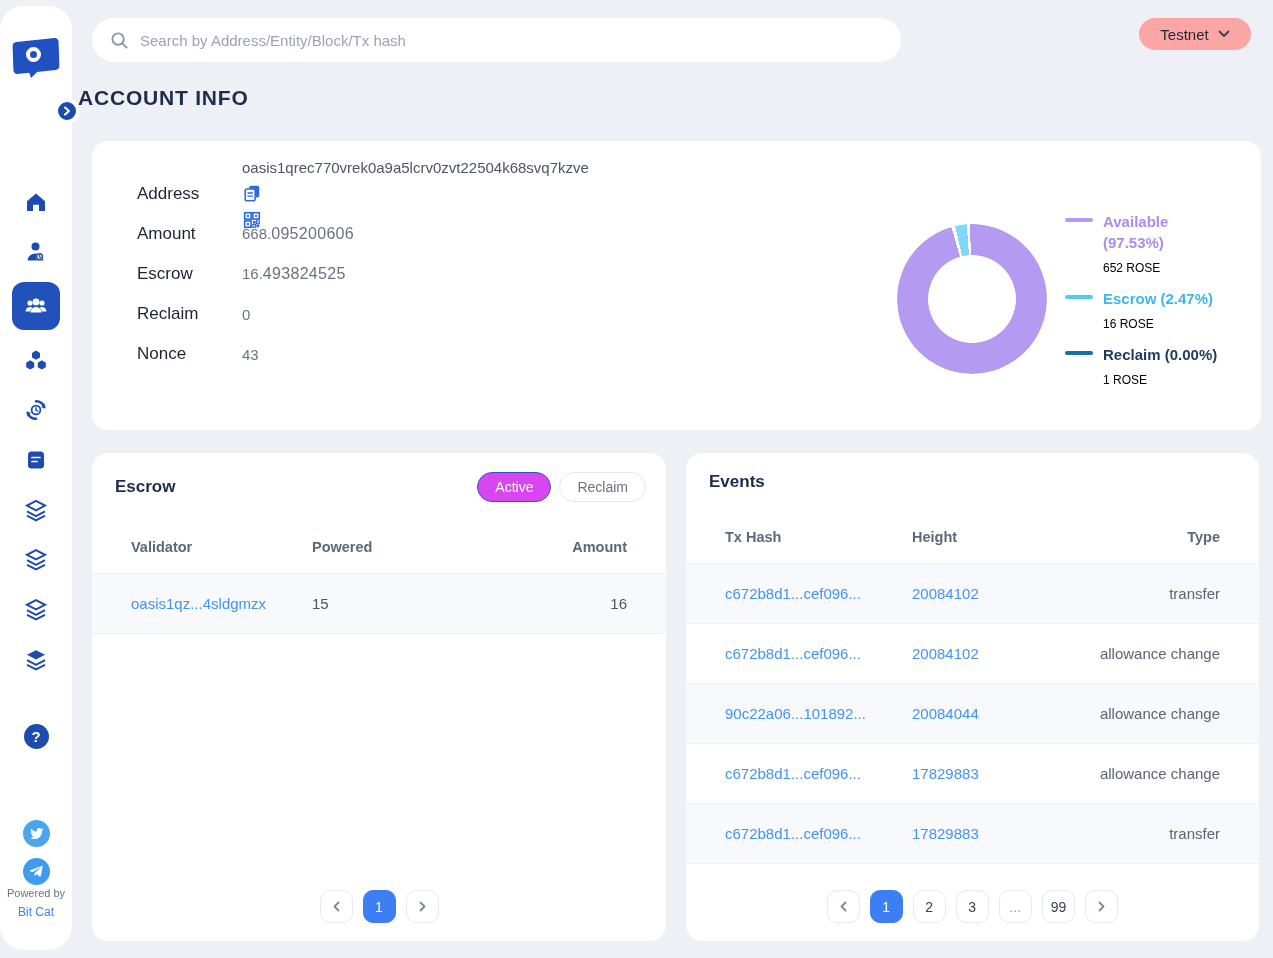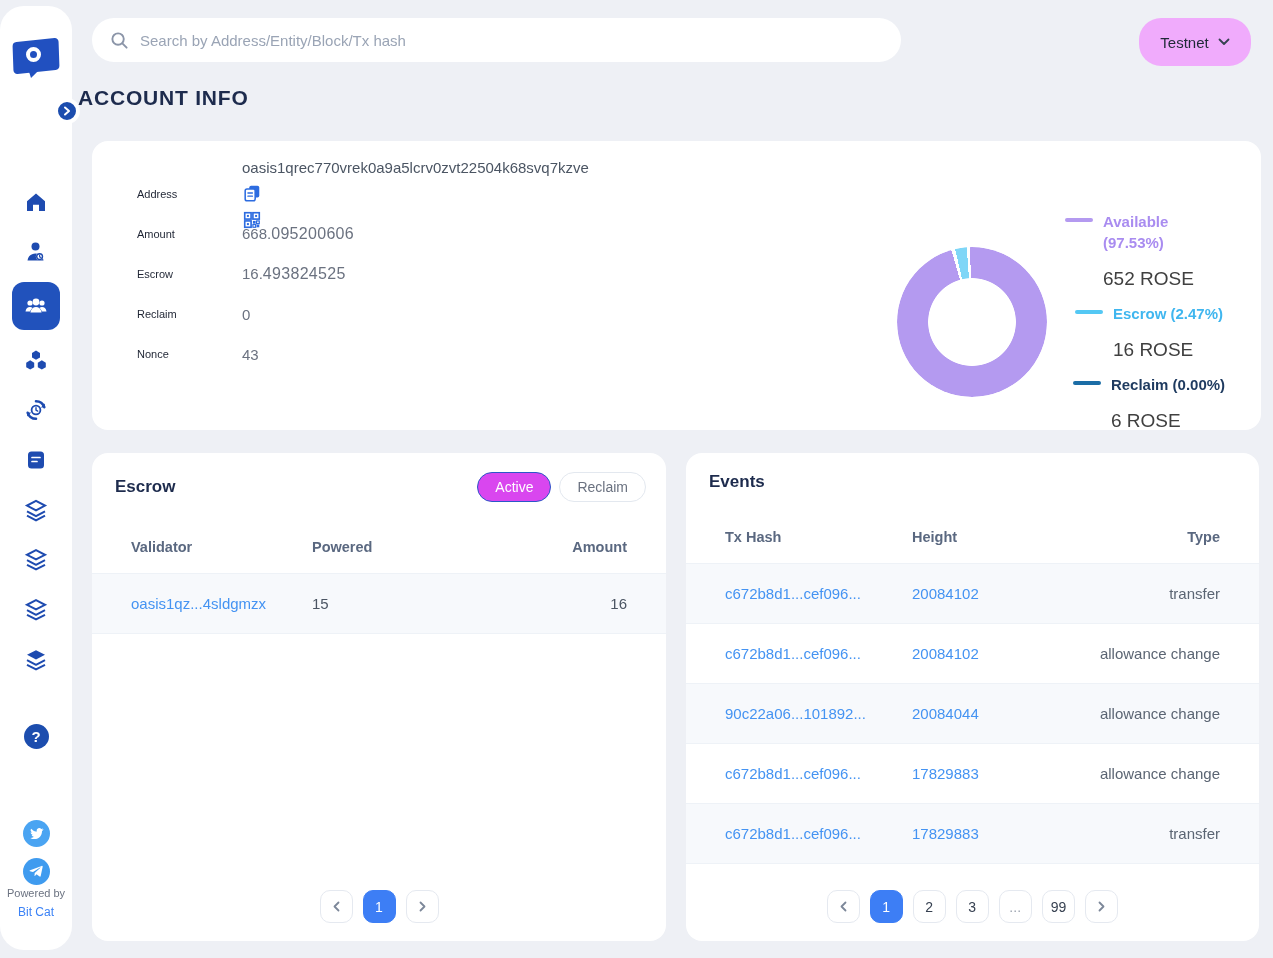--- a/index.html
+++ b/index.html
@@ -38,51 +38,51 @@
   .social.telegram { background:#3f9bef; }
   .powered { font-size:11px; color:#6b7280; text-align:center; line-height:1.6; }
   .powered a { color:#3b82f6; font-size:12px; text-decoration:none; cursor:pointer; }
 
   
   .searchbar { position:absolute; left:92px; top:18px; width:809px; height:44px; background:#fff;
                border-radius:22px; display:flex; align-items:center; padding:0 18px; }
   .searchbar input { border:none; outline:none; flex:1; margin-left:11px; font-size:15px;
                      color:#ec4899; background:transparent; font-family:"Liberation Sans",sans-serif; }
   .searchbar input::placeholder { color:#9aa4b5; }
-  .network-pill { position:absolute; right:22px; top:18px; height:48px; min-width:112px; background:#f0abfc;
+  .network-pill { position:absolute; right:22px; top:18px; height:32px; min-width:112px; background:#fca5a5;
                   border-radius:22px; display:flex; align-items:center; justify-content:center;
                   gap:9px; padding:0 18px; cursor:pointer; }
   .network-pill .label { font-size:15px; color:#1f2937; }
 
   
   .page-title { position:absolute; left:78px; top:86px; font-size:21px; font-weight:bold;
                 letter-spacing:0.8px; color:#1d2b4d; }
 
   
   .card { background:#fff; border-radius:16px; position:absolute; }
   .account-card { left:92px; top:141px; width:1169px; height:289px; padding:33px 28px 0 45px; }
   .field-row { display:flex; align-items:center; height:40px; }
-  .field-label { width:105px; font-size:11px; color:#1e2433; font-weight:500; flex:none; }
+  .field-label { width:105px; font-size:17px; color:#1e2433; font-weight:500; flex:none; }
   .field-value { font-size:15px; color:#6b7280; display:flex; align-items:flex-start; gap:7px;flex-direction:column; }
   .addr-text { color:#4b5563; }
   .num-main { font-size:15px; }
   .num-sub { font-size:16px; letter-spacing:0.3px; }
   .icon-btn { cursor:pointer; display:flex; align-items:center; color:#2d6ce0; }
 
   .balance-chart { position:absolute; right:28px; top:70px; display:flex; align-items:center; gap:18px; }
   .donut { width:150px; height:150px; border-radius:50%;
            background:conic-gradient(from -13deg, #7fd6f7 0 9deg, #fff 9deg 11.5deg,
                        #b49af0 11.5deg 357deg, #fff 357deg 360deg);
            -webkit-mask:radial-gradient(circle closest-side, transparent 58%, #000 59%);
            mask:radial-gradient(circle closest-side, transparent 58%, #000 59%); }
   .legend { display:flex; flex-direction:column; gap:13px; width:168px; }
-  .legend-item { display:flex; gap:10px; cursor:pointer;justify-content:center; }
+  .legend-item { display:flex; gap:10px; cursor:pointer; }
   .legend-swatch { width:28px; height:4px; border-radius:2px; margin-top:7px; flex:none; }
   .legend-label { font-size:15px; font-weight:600; line-height:1.4; }
-  .legend-amount { font-size:19px; color:#404040; margin-top:15px; font-weight:normal; }
+  .legend-amount { font-size:12px; color:#000000; margin-top:8px; font-weight:normal; }
   .lg-available .legend-swatch { background:#b49af0; }
   .lg-available .legend-label { color:#a98cf0; }
   .lg-escrow .legend-swatch { background:#54c8f4; }
   .lg-escrow .legend-label { color:#3fb6ef; }
   .lg-reclaim .legend-swatch { background:#1b6da6; }
   .lg-reclaim .legend-label { color:#1e3a5f; }
 
   
   .panel { top:453px; height:488px; }
   .escrow-panel { left:92px; width:574px; }
@@ -321,21 +321,21 @@
           <span class="legend-swatch"></span>
           <span>
             <span class="legend-label">Escrow (2.47%)</span>
             <div class="legend-amount">16 ROSE</div>
           </span>
         </div>
         <div class="legend-item lg-reclaim">
           <span class="legend-swatch"></span>
           <span>
             <span class="legend-label">Reclaim (0.00%)</span>
-            <div class="legend-amount">6 ROSE</div>
+            <div class="legend-amount">1 ROSE</div>
           </span>
         </div>
       </div>
     </div>
   </section>
 
   <section class="card panel escrow-panel">
     <div class="panel-header">
       <div class="panel-title">Escrow</div>
       <div class="tab-group">

